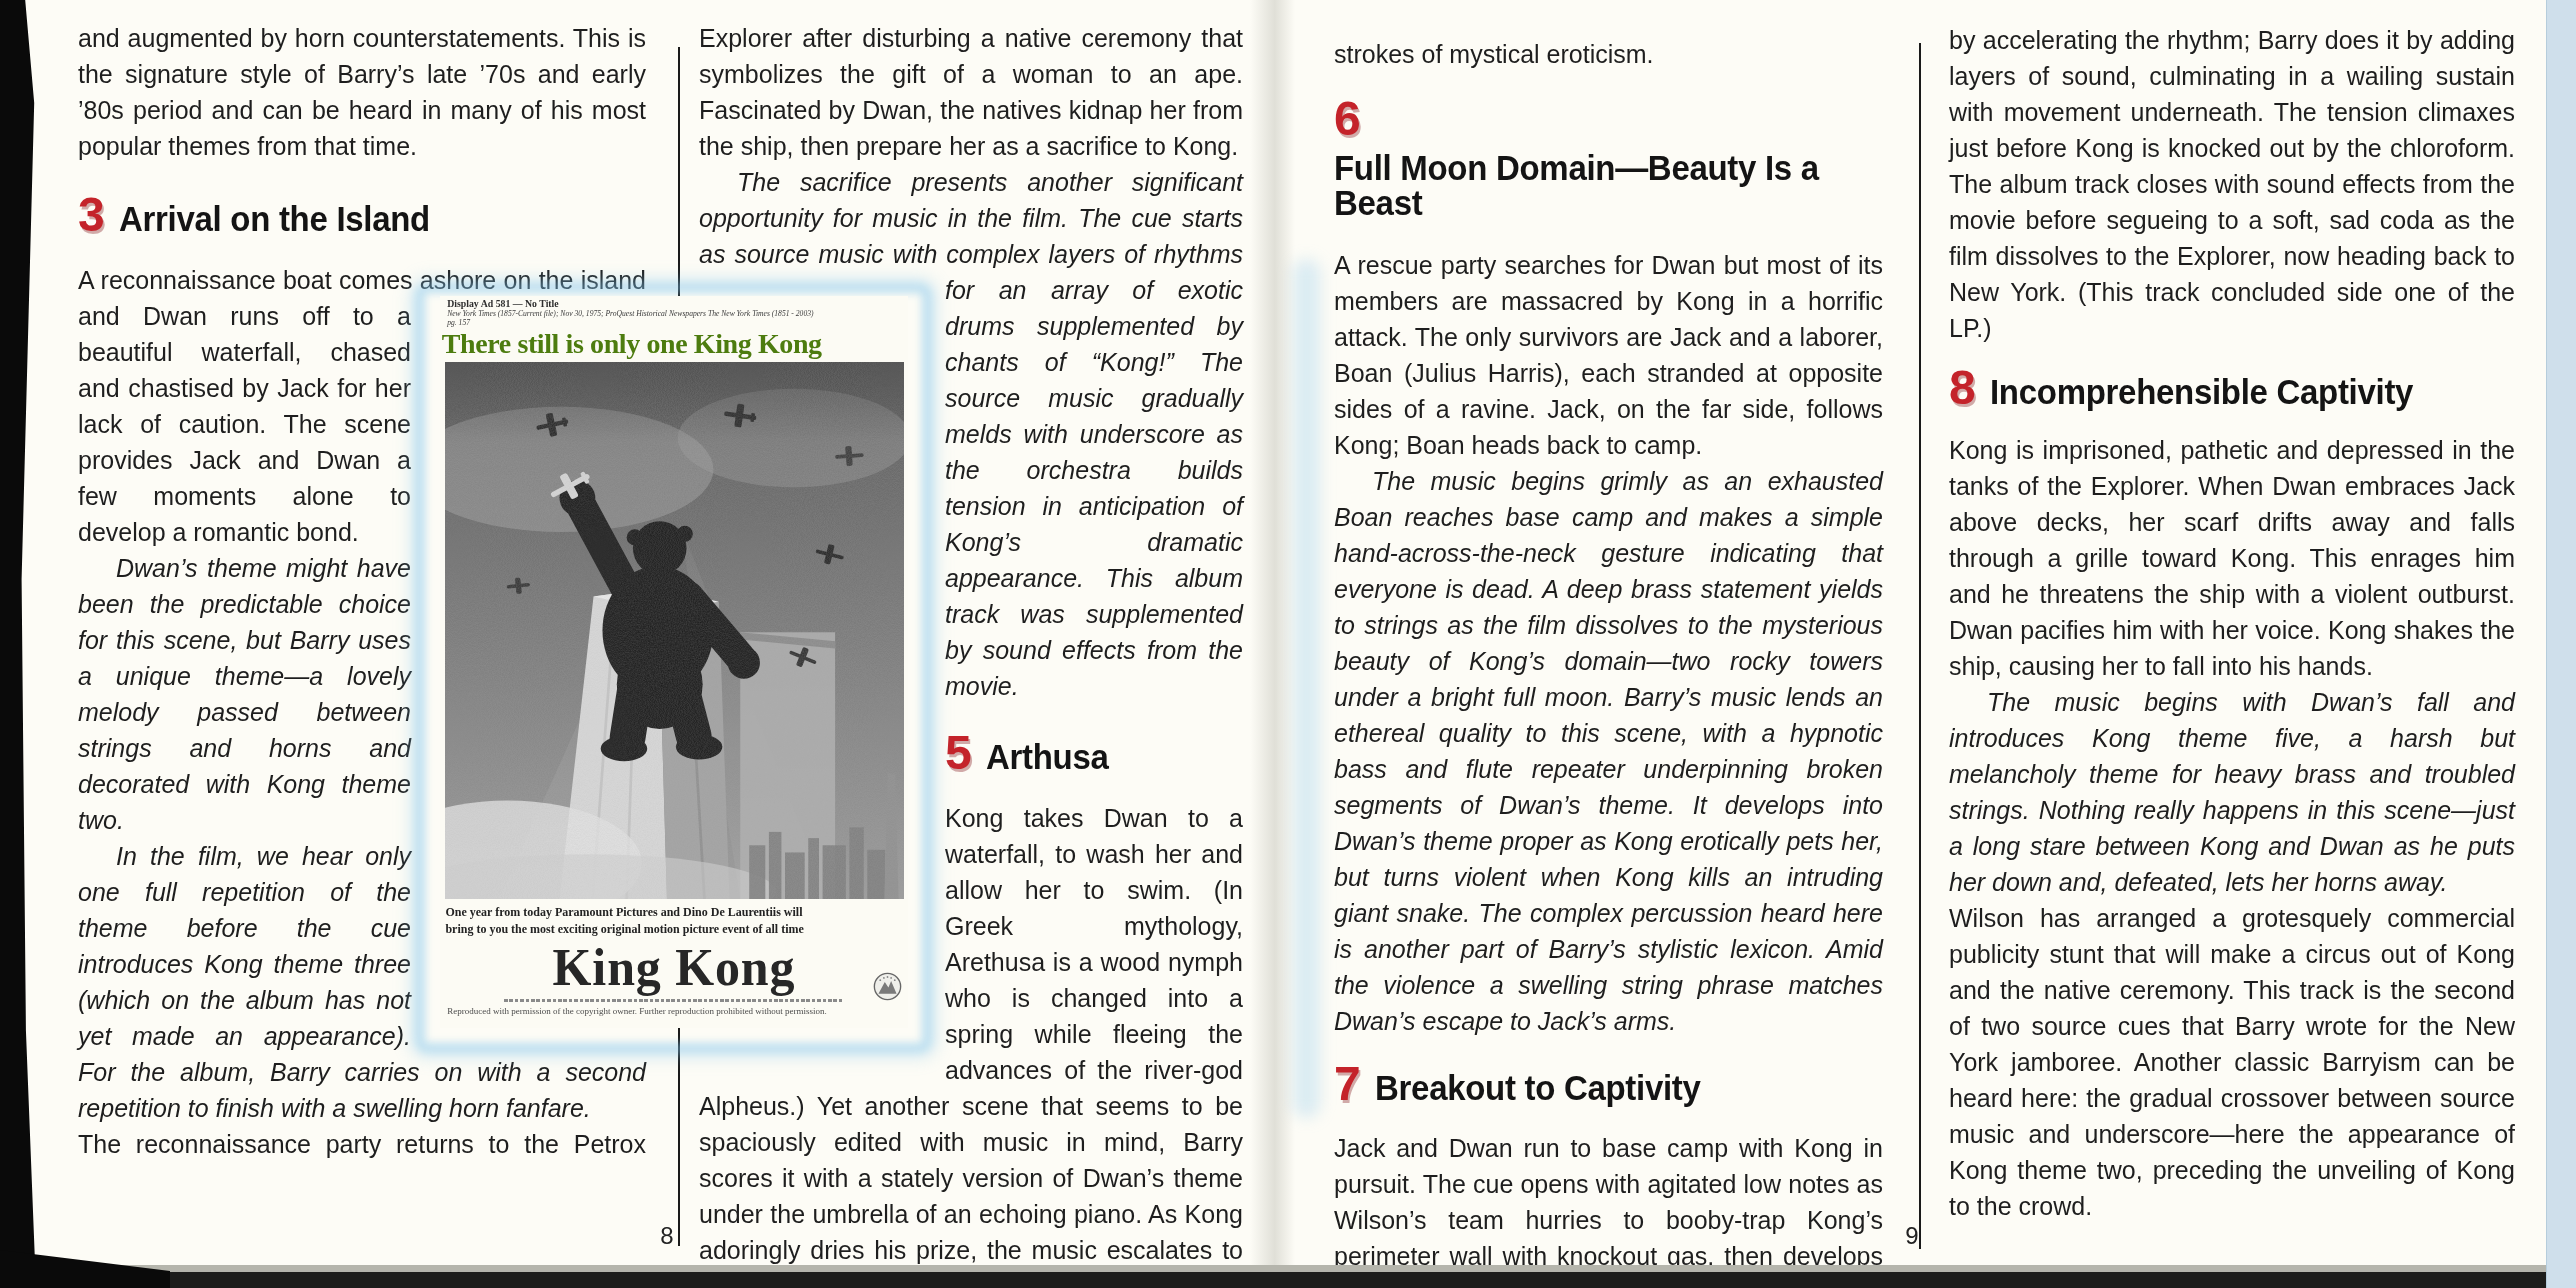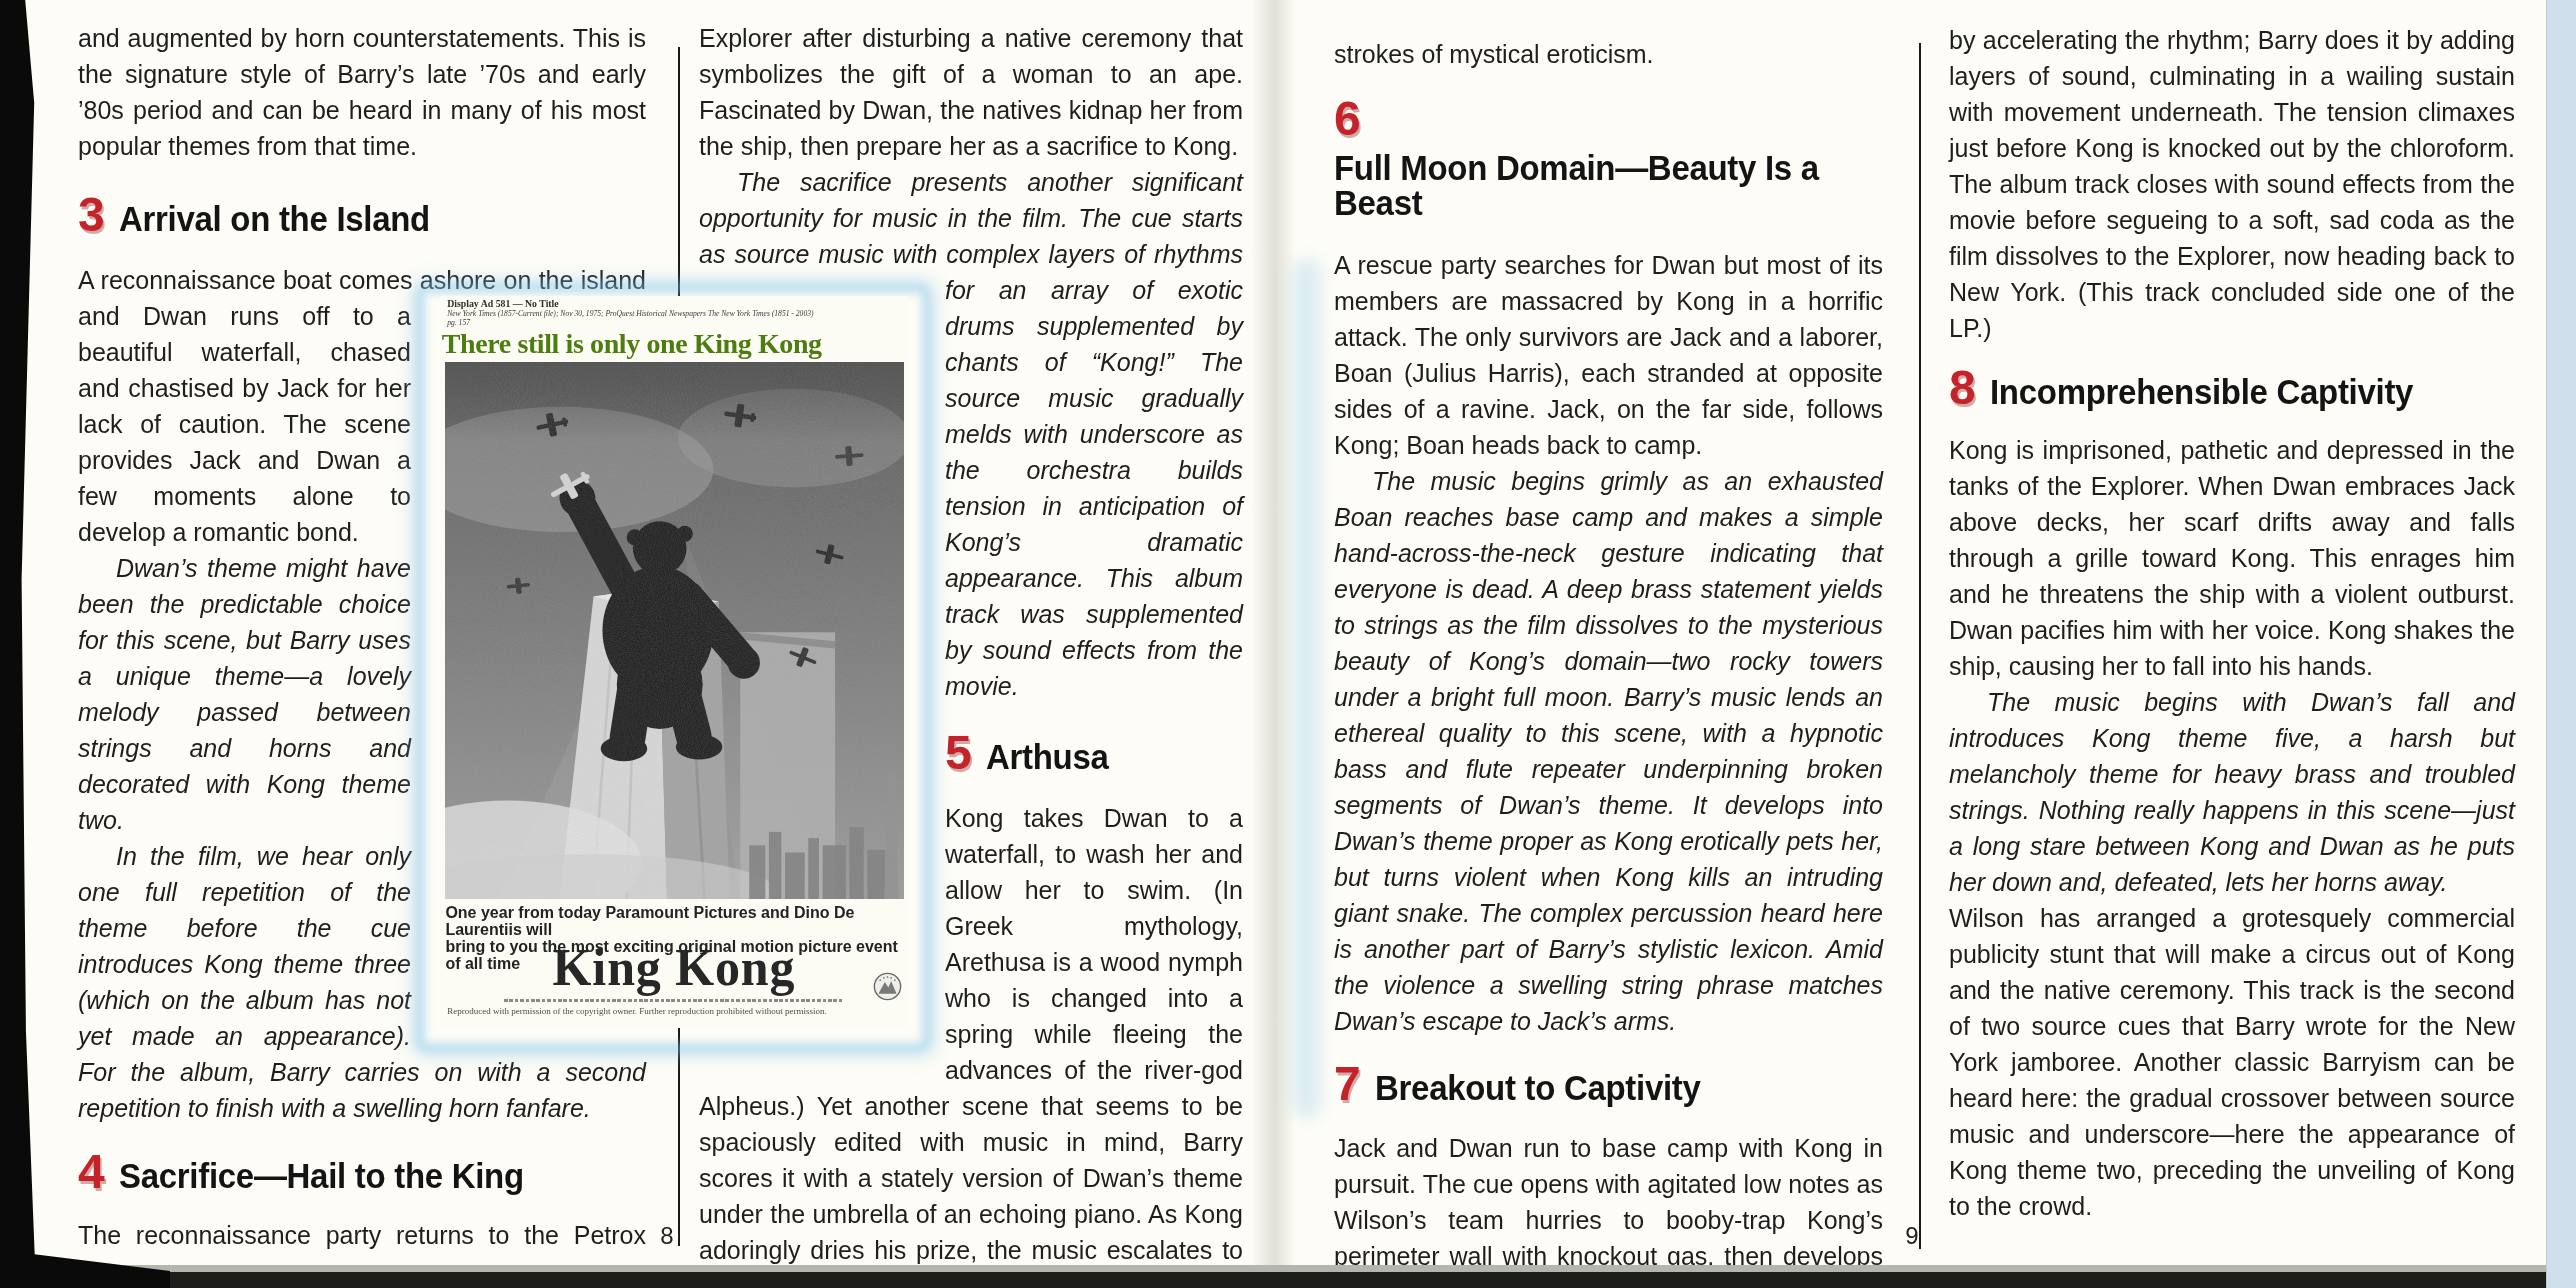--- a/index.html
+++ b/index.html
@@ -19,21 +19,21 @@
   .pagenum{width:72px;text-align:center;font-size:24px;color:#222;}
   
   .sp-right{float:right;width:235px;height:790px;shape-outside:inset(39px 0 0 0);}
   .sp-left{float:left;width:246px;height:1041px;shape-outside:inset(254px 0 0 0);}
   
   #ad{background:#fcfbf4;}
   .ad-cap1{font-family:"Liberation Serif",serif;font-weight:700;font-size:9.8px;line-height:10.7px;color:#2e2e2e;}
   .ad-cap2{font-family:"Liberation Serif",serif;font-style:italic;font-size:7.6px;line-height:9px;color:#3a3a3a;}
   .ad-headline{font-family:"Liberation Serif",serif;font-weight:700;font-size:28px;letter-spacing:-0.4px;
                color:#4d7c0f;white-space:nowrap;}
-  .ad-tagline{font-family:Liberation Sans, sans-serif;font-weight:700;font-size:16px;line-height:17px;color:#232323;}
+  .ad-tagline{font-family:Liberation Serif, serif;font-weight:700;font-size:12px;line-height:17px;color:#232323;}
   .ad-logo{font-family:"Liberation Serif",serif;font-weight:700;font-size:50px;letter-spacing:0.9px;
            color:#272727;text-align:center;line-height:1;transform:scaleY(1.05);}
   .microprint{height:2.7px;background:repeating-linear-gradient(90deg,#8a8a8a 0 3.6px,transparent 3.6px 5.4px);}
   .ad-footer{font-family:"Liberation Serif",serif;font-size:9px;color:#4c4c4c;}
   .crayon{border:10.7px solid rgba(125,195,235,0.5);border-radius:12.5px;filter:blur(4.5px);
           box-shadow:0 0 12.5px 5.4px rgba(125,195,235,0.25);}
   .smudge{background:rgba(140,200,235,0.30);filter:blur(7.2px);border-radius:18px;}
 </style>
 </head>
 <body>
@@ -42,23 +42,20 @@
 
   <div class="abs body-text" style="left:78px;top:19.7px;width:568px;">
     <p>and augmented by horn counterstatements. This is the signature style of Barry’s late ’70s and early ’80s period and can be heard in many of his most popular themes from that time.</p>
     <div class="heading h-block" style="margin-top:27px;margin-bottom:12.5px;">
       <span class="hnum">3</span><span class="htitle">Arrival on the Island</span>
     </div>
     <div class="sp-right"></div>
     <p>A reconnaissance boat comes ashore on the island and Dwan runs off to a beautiful waterfall, chased and chastised by Jack for her lack of caution. The scene provides Jack and Dwan a few moments alone to develop a romantic bond.</p>
     <p class="ind">Dwan’s theme might have been the predictable choice for this scene, but Barry uses a unique theme—a lovely melody passed between strings and horns and decorated with Kong theme two.</p>
     <p class="ind">In the film, we hear only one full repetition of the theme before the cue introduces Kong theme three (which on the album has not yet made an appearance). For the album, Barry carries on with a second repetition to finish with a swelling horn fanfare.</p>
-    <div class="heading h-block" style="margin-top:21.5px;margin-bottom:10.7px;">
-      <span class="hnum">4</span><span class="htitle">Sacrifice—Hail to the King</span>
-    </div>
     <p class="jl">The reconnaissance party returns to the Petrox</p>
   </div>
 
   <div class="abs divider" style="left:678px;top:47px;height:1199px;"></div>
 
   <div class="abs body-text" style="left:699px;top:19.7px;width:544px;">
     <div class="sp-left"></div>
     <p>Explorer after disturbing a native ceremony that symbolizes the gift of a woman to an ape. Fascinated by Dwan, the natives kidnap her from the ship, then prepare her as a sacrifice to Kong.</p>
     <p class="ind">The sacrifice presents another significant opportunity for music in the film. The cue starts as source music with complex layers of rhythms for an array of exotic drums supplemented by chants of “Kong!” The source music gradually melds with underscore as the orchestra builds tension in anticipation of Kong’s dramatic appearance. This album track was supplemented by sound effects from the movie.</p>
     <div class="heading" style="margin-top:25px;margin-bottom:12.5px;">

